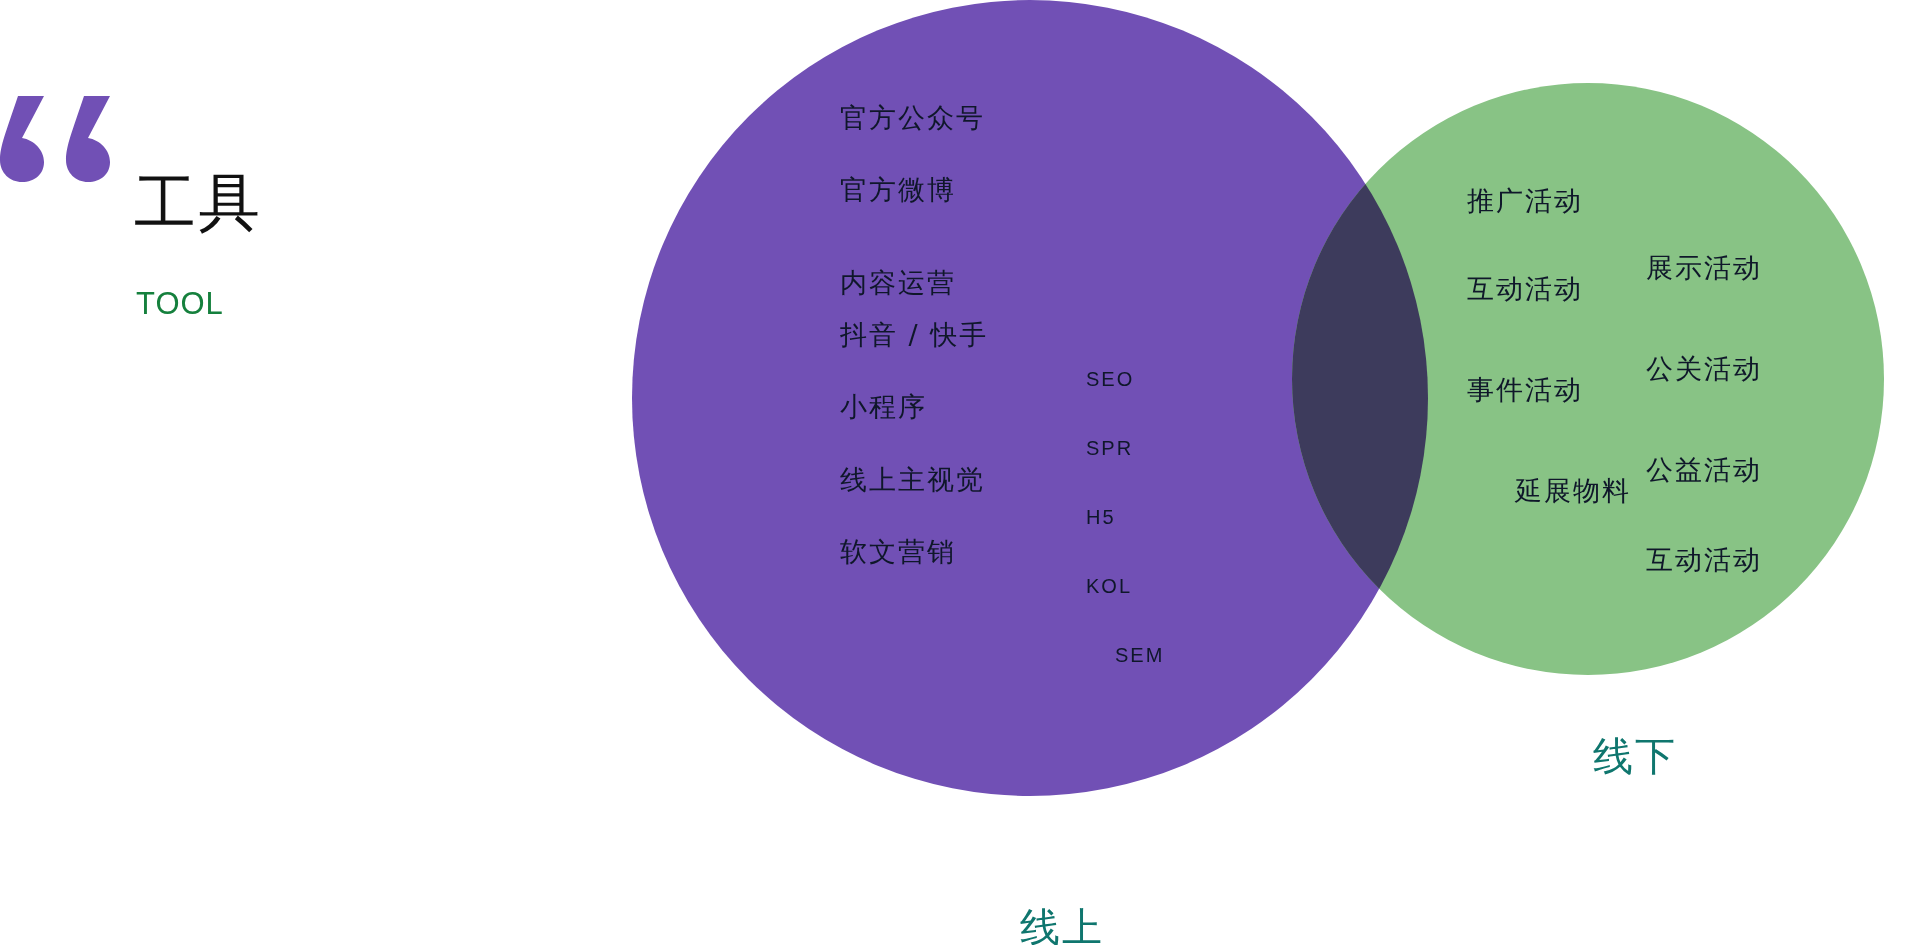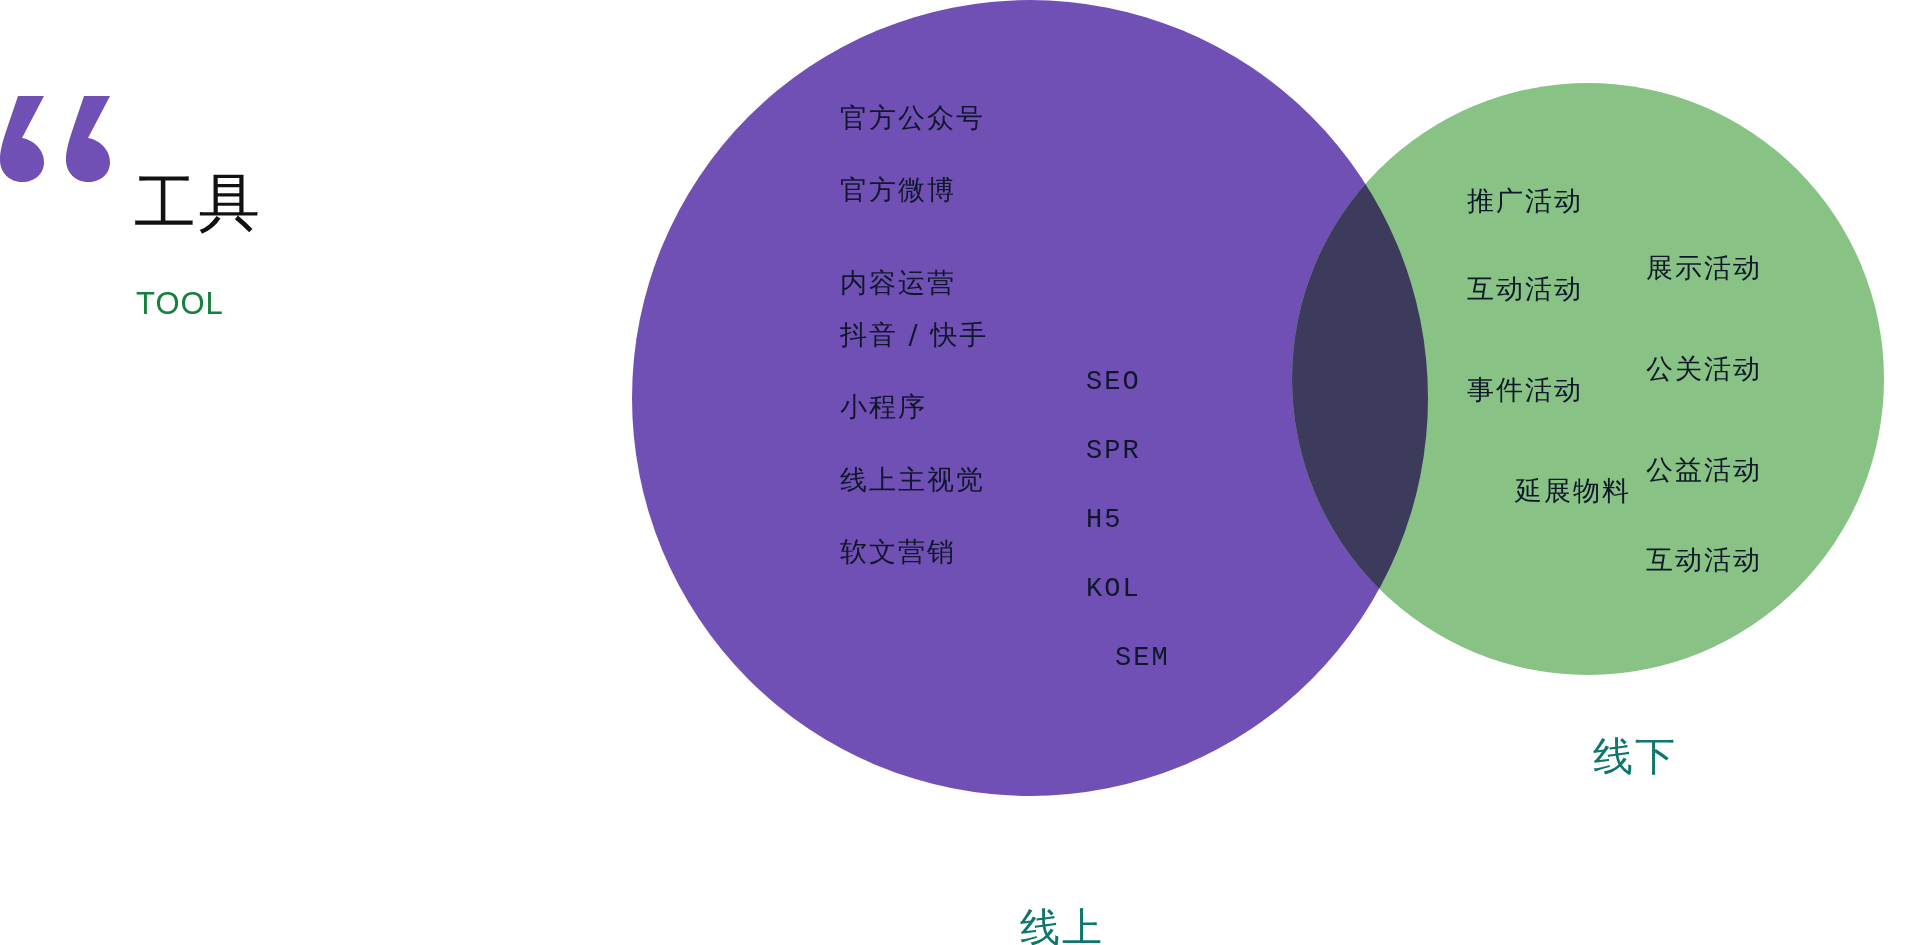--- a/index.html
+++ b/index.html
@@ -6,21 +6,21 @@
   body {
     width: 1920px; height: 945px; overflow: hidden;
     background: #ffffff; position: relative;
     font-family: "DejaVu Sans", "Liberation Sans", sans-serif;
   }
   .quote-icon { position: absolute; left: 0; top: 96px; width: 116px; height: 86px; }
   .title { position: absolute; left: 134px; top: 172px; font-size: 62px; color: #111; line-height: 1; letter-spacing: 2px; }
   .subtitle { position: absolute; left: 136px; top: 286px; font-size: 31px; color: #15803d; letter-spacing: 1px; font-family: "Liberation Sans", sans-serif; }
   .venn { position: absolute; left: 0; top: 0; width: 1920px; height: 945px; }
   .item { position: absolute; color: #0f172a; font-size: 27px; letter-spacing: 2px; line-height: 1; white-space: nowrap; }
-  .item.en { font-family: Liberation Mono, monospace; font-size: 27px; letter-spacing: 2px; }
+  .item.en { font-family: Liberation Sans, sans-serif; font-size: 20px; letter-spacing: 2px; }
   .set-label { position: absolute; color: #0f766e; font-size: 40px; line-height: 1; letter-spacing: 2px; }
 </style>
 </head>
 <body>
 
 <svg class="quote-icon" viewBox="0 0 116 86">
   <path d="M18 0 L44 0 L22 42 C34 44 44 54 44 66 C44 78 35 86 22 86 C10 86 0 77 0 64 C0 50 6 36 18 0 Z" fill="#7150b5"></path>
   <path d="M84 0 L110 0 L88 42 C100 44 110 54 110 66 C110 78 101 86 88 86 C76 86 66 77 66 64 C66 50 72 36 84 0 Z" fill="#7150b5"></path>
 </svg>
 <div class="title">工具</div>

